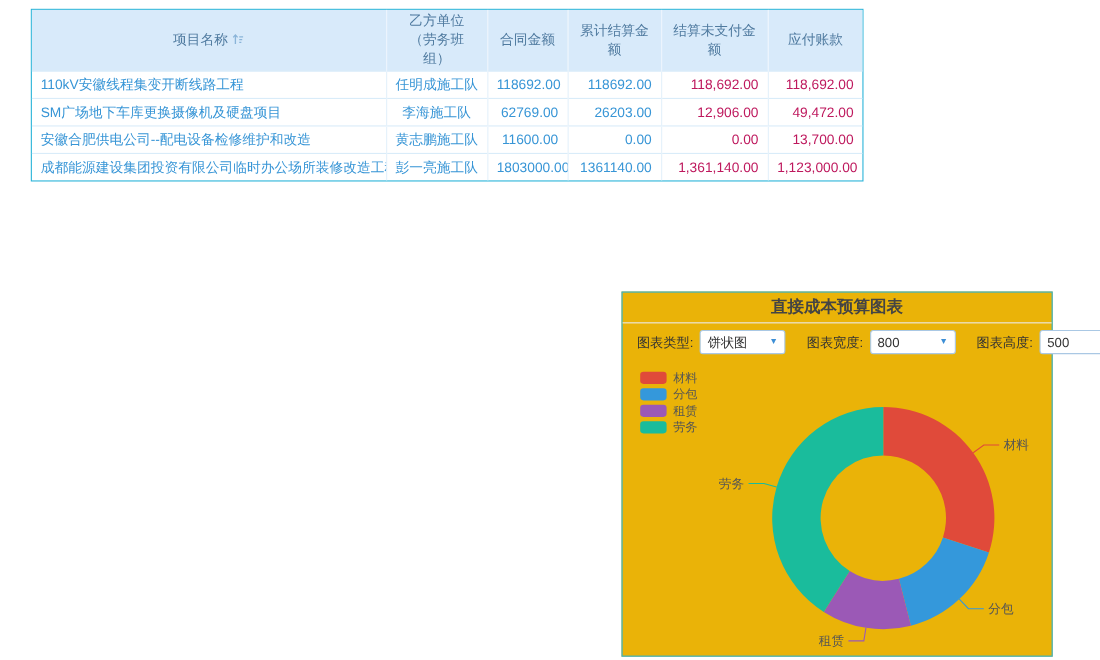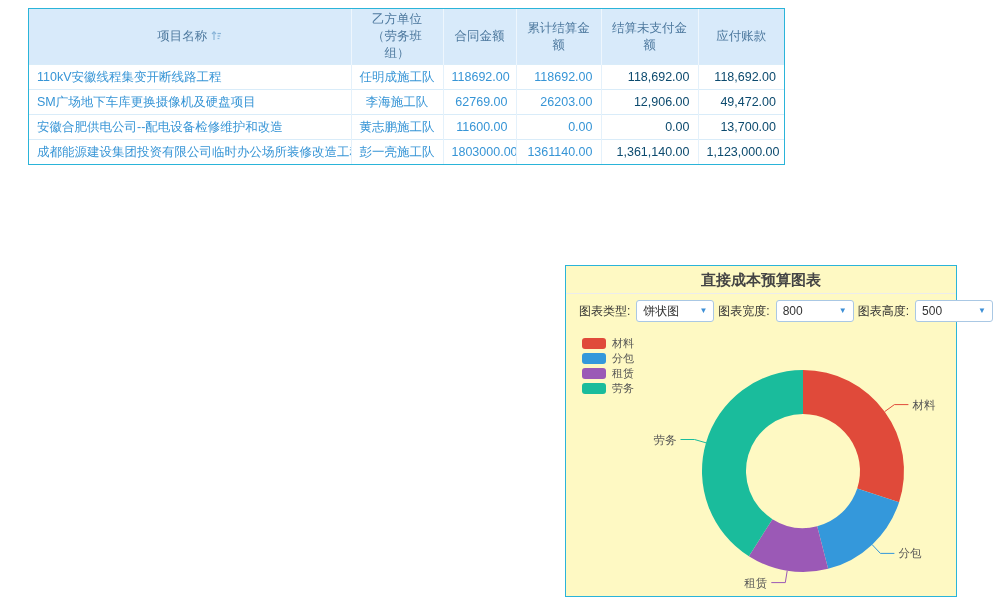--- a/index.html
+++ b/index.html
@@ -34,39 +34,39 @@
   .report-table tbody td{
     height:24px;padding:0 8px;
     border-top:1px solid #d9ecf9;border-right:1px solid #e4f1fb;
     white-space:nowrap;overflow:hidden;
   }
   .report-table tbody td:last-child{border-right:none;}
   .c-project{color:#3795d6;text-align:left;padding-left:10px;}
   .c-team{color:#3795d6;text-align:center;padding:0 3px;}
   .c-num{text-align:right;}
   .c-blue{color:#3795d6;}
-  .c-dark{color:#0c4a6e;}
+  .c-dark{color:#be185d;}
   .sort-icon{vertical-align:-1px;margin-left:4px;}
 
   
   .chart-panel{
     position:absolute;left:565px;top:265px;width:390px;height:330px;
-    border:1px solid #2ab4d9;background:#fef9c3;
+    border:1px solid #2ab4d9;background:#eab308;
   }
   .chart-title{
     height:27px;line-height:27px;text-align:center;
     font-size:15px;font-weight:bold;color:#444;
     border-bottom:1px solid #ececec;
   }
   .chart-controls{
     display:flex;align-items:center;height:34px;
     padding:0 13px;font-size:12px;color:#333;
   }
   .ctl-label{margin-right:6px;white-space:nowrap;}
-  .ctl-group{display:flex;align-items:center;margin-right:4px;}
+  .ctl-group{display:flex;align-items:center;margin-right:19px;}
   .ctl-group:last-child{margin-right:0;}
   .select{
     display:flex;align-items:center;justify-content:space-between;
     width:64px;height:20px;padding:0 6px;
     border:1px solid #aac8e4;border-radius:3px;background:#fff;
     cursor:pointer;
   }
   .select-value{font-size:12px;color:#333;}
   .caret{color:#3d8fd6;font-size:8px;line-height:1;}
 

